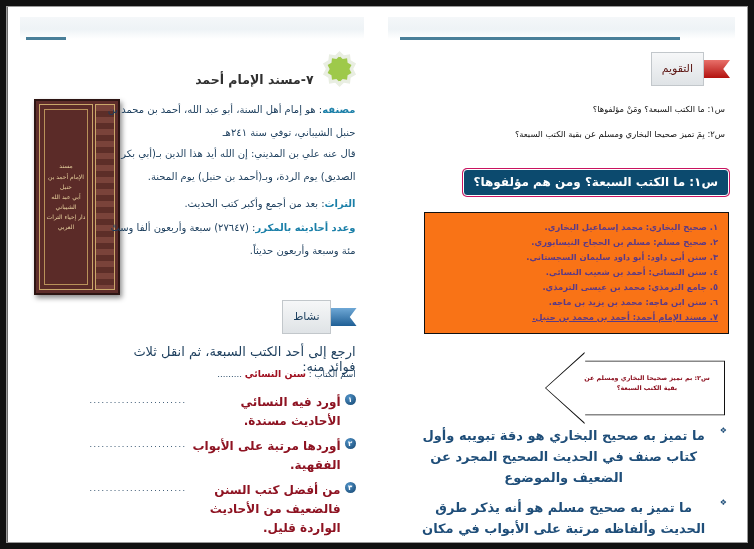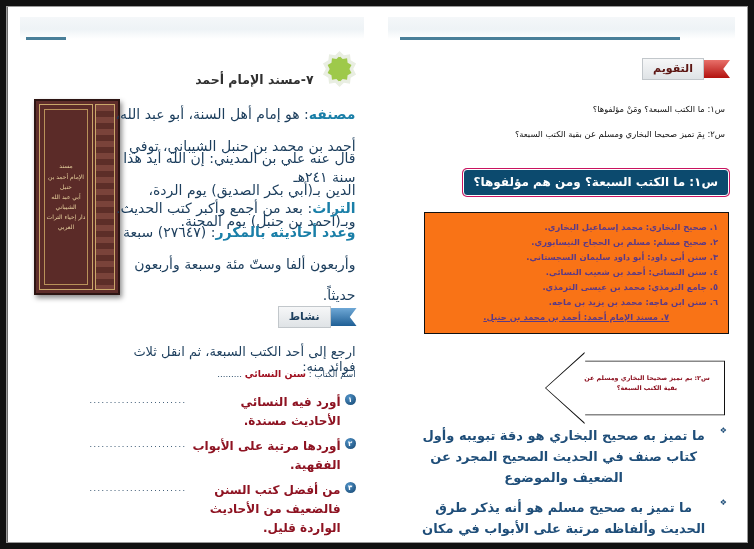--- a/index.html
+++ b/index.html
@@ -71,21 +71,21 @@
     inset: 5px;
     background: #9ec94a;
     border: 1px solid #ffffff;
   }
   .lesson-title {
     font-size: 12.5px; font-weight: bold; color: #2f2f2f;
     white-space: nowrap;
   }
   .body-text {
     position: absolute; right: 20px;
-    font-size: 14px; color: #1b3d5c; line-height: 2.25;
+    font-size: 10px; color: #1b3d5c; line-height: 2.25;
     text-align: right;
   }
   .body-text .lbl { color: #1a7fa8; font-weight: bold; }
   .p1 { top: 92px;  width: 252px; }
   .p2 { top: 136px; width: 252px; }
   .p3 { top: 186px; width: 252px; }
   .p4 { top: 210px; width: 252px; }
 
   .cover {
     position: absolute; left: 26px; top: 92px;
@@ -118,22 +118,22 @@
   }
 
   
   .tab {
     position: absolute; display: flex; align-items: center;
     direction: rtl; height: 20px;
   }
   .tab .label {
     background: linear-gradient(180deg,#f6f7f8,#dfe3e6);
     border: 1px solid #c2c7cb;
-    font-size: 11px; font-weight: bold; color: #1c3f5e;
-    padding: 1px 10px 2px 10px; height: 22px;
+    font-size: 11px; font-weight: normal; color: #1c3f5e;
+    padding: 1px 10px 2px 10px; height: 34px;
     display: flex; align-items: center;
   }
   .tab .flag {
     width: 26px; height: 18px; margin-right: -1px;
   }
   .tab.blue .flag { background: linear-gradient(180deg,#6fa8d6,#1f5f95); clip-path: polygon(0 0,100% 0,74% 50%,100% 100%,0 100%); }
   .tab.red  .flag { background: linear-gradient(180deg,#e8706a,#b3120f); clip-path: polygon(0 0,100% 0,74% 50%,100% 100%,0 100%); }
   .tab.blue .label { color:#1c3f5e; }
   .tab.red  .label { color:#5c1512; }
 
@@ -188,21 +188,21 @@
   .answer-box {
     position: absolute; top: 205px; right: 18px; left: 48px;
     border: 1.6px solid #111; background: #f97316;
     padding: 7px 10px 8px 10px;
   }
   .answer-box ol { list-style: none; }
   .answer-box li {
     color: #5b3a86; font-weight: bold; font-size: 8.4px;
     line-height: 1.78; text-align: right; direction: rtl;
   }
-  .answer-box li:last-child { text-decoration: underline; text-align: center; }
+  .answer-box li:last-child { text-decoration: underline; }
 
   .arrow-callout {
     position: absolute; top: 345px; right: 22px; width: 180px; height: 72px;
   }
   .arrow-callout .shape-fill {
     position: absolute; inset: 0;
     background: #111;
     clip-path: polygon(100% 12%,22% 12%,22% 0%,0% 50%,22% 100%,22% 88%,100% 88%);
     z-index: 0;
   }

